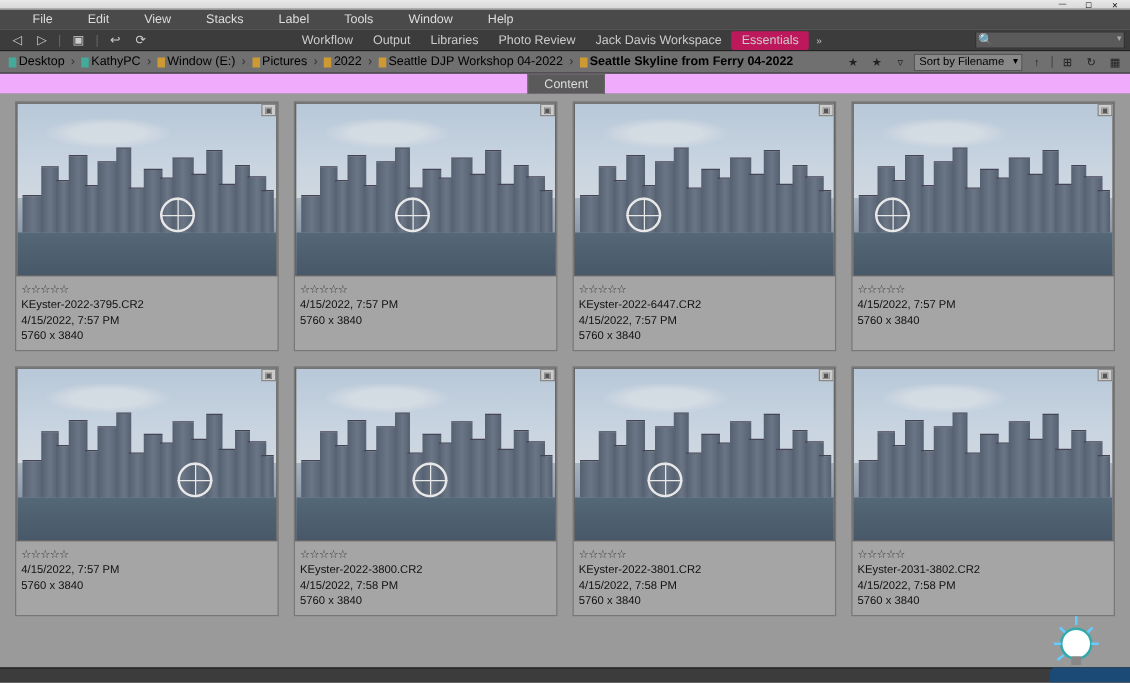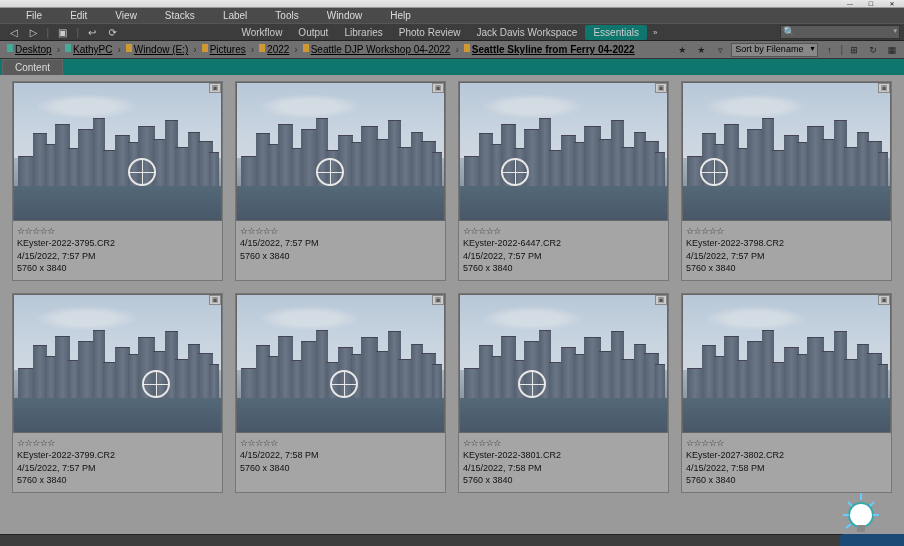--- a/index.html
+++ b/index.html
@@ -11,39 +11,39 @@
 
 
 .menubar { height: 15px; background: #4a4a4a; color: #ddd; display: flex; align-items: center; padding: 0 4px; font-size: 10px; }
 .menubar span { padding: 2px 6px; cursor: default; margin-left: 16px; }
 
 
 .toolbar1 { height: 18px; background: #3c3c3c; border-top: 1px solid #555; border-bottom: 1px solid #222; display: flex; align-items: center; padding: 0 4px; color: #ccc; }
 .tbtn { padding: 2px 5px; margin: 0 1px; cursor: pointer; }
 .spacer { flex: 1; }
 .wstab { padding: 2px 8px; color: #ccc; cursor: pointer; }
-.wstab.active { background: #0f766e; border-radius: 2px; }
+.wstab.active { background: #be185d; border-radius: 2px; }
 .search { width: 120px; height: 14px; background: #5a5a5a; border: 1px solid #333; margin-left: 6px; position: relative; }
 .search .mag { position: absolute; left: 2px; top: 0; font-size: 10px; color: #aaa; }
 .search .dd { position: absolute; right: 2px; top: 1px; font-size: 7px; color: #aaa; }
 
 
 .breadcrumb-bar { height: 18px; background: #707070; border-bottom: 1px solid #333; display: flex; align-items: center; padding: 0 4px; color: #000; font-size: 10px; }
 .bc-icon { width: 6px; height: 8px; background: #4a9; margin-right: 2px; }
 .bc-icon.folder { background: #cc9933; }
-.bc-item { display: flex; padding: 0 3px; cursor: pointer; white-space: nowrap; text-decoration: underline; }
+.bc-item { display: flex; align-items: center; padding: 0 3px; cursor: pointer; white-space: nowrap; }
 .bc-sep { color: #333; margin: 0 2px; }
 .bc-item.current { font-weight: bold; }
 .bc-right { display: flex; align-items: center; gap: 3px; }
 .filter-btn { width: 16px; height: 14px; display:flex; align-items:center; justify-content:center; font-size:9px; color:#222; cursor:pointer; }
 .sort-sel { height: 14px; background: #888; border: 1px solid #555; padding: 0 14px 0 3px; font-size: 9px; cursor: pointer; position: relative; color:#000; }
 .sort-sel::after { content: '▾'; position: absolute; right: 3px; top: 0; font-size: 8px; }
 
 
-.content-tab { height: 16px; background: #0f766e; display: flex; align-items: flex-end; }
+.content-tab { height: 16px; background: #f0abfc; display: flex; align-items: flex-end; justify-content: center; }
 .content-tab .tab { background: #5a5a5a; color: #ddd; padding: 2px 12px; font-size: 10px; border: 1px solid #666; border-bottom: none; margin-left: 2px; }
 
 
 .grid-area { height: calc(546px - 8px - 15px - 18px - 18px - 16px - 12px); background: #9a9a9a; overflow: auto; padding: 6px 12px; }
 .grid { display: grid; grid-template-columns: repeat(4, 1fr); gap: 12px; }
 .thumb-card { background: #a5a5a5; border: 1px solid #777; }
 .thumb-imgwrap { position: relative; background: #888; width: 100%; aspect-ratio: 5760/3840; overflow:hidden; border:1px solid #666; }
 .thumb-badge { position: absolute; top: 0; right: 0; width: 12px; height: 10px; background: #ccc; border: 1px solid #888; z-index: 2; font-size:7px; text-align:center; color:#555;}
 .thumb-meta { padding: 4px 4px 6px; font-size: 9px; line-height: 1.35; color: #111; }
 .stars { font-size: 9px; color: #333; letter-spacing: -0.5px; }
@@ -298,21 +298,20 @@
               <div class="b" style="left:84%;height:72%;width:6%"></div>
               <div class="b" style="left:89%;height:60%;width:7%"></div>
               <div class="b" style="left:94%;height:45%;width:5%"></div>
             </div>
             <div class="ferris" style="left:8%"></div>
             <div class="water"></div>
           </div>
         </div>
         <div class="thumb-meta">
           <div class="stars">☆☆☆☆☆</div>
-          <div>KEyster-2022-3798.CR2</div>
           <div>4/15/2022, 7:57 PM</div>
           <div>5760 x 3840</div>
         </div>
       </div>
       <div class="thumb-card">
         <div class="thumb-imgwrap">
           <div class="thumb-badge">▣</div>
           <div class="sky">
             <div class="sky-bg"></div>
             <div style="position:absolute;top:8%;left:10%;width:50%;height:18%;background:radial-gradient(ellipse,#e0e4e8 40%,transparent 70%);opacity:.6"></div>
@@ -334,21 +333,20 @@
               <div class="b" style="left:84%;height:72%;width:6%"></div>
               <div class="b" style="left:89%;height:60%;width:7%"></div>
               <div class="b" style="left:94%;height:45%;width:5%"></div>
             </div>
             <div class="ferris" style="left:62%"></div>
             <div class="water"></div>
           </div>
         </div>
         <div class="thumb-meta">
           <div class="stars">☆☆☆☆☆</div>
-          <div>KEyster-2022-3799.CR2</div>
           <div>4/15/2022, 7:57 PM</div>
           <div>5760 x 3840</div>
         </div>
       </div>
       <div class="thumb-card">
         <div class="thumb-imgwrap">
           <div class="thumb-badge">▣</div>
           <div class="sky">
             <div class="sky-bg"></div>
             <div style="position:absolute;top:8%;left:10%;width:50%;height:18%;background:radial-gradient(ellipse,#e0e4e8 40%,transparent 70%);opacity:.6"></div>
@@ -370,20 +368,21 @@
               <div class="b" style="left:84%;height:72%;width:6%"></div>
               <div class="b" style="left:89%;height:60%;width:7%"></div>
               <div class="b" style="left:94%;height:45%;width:5%"></div>
             </div>
             <div class="ferris" style="left:45%"></div>
             <div class="water"></div>
           </div>
         </div>
         <div class="thumb-meta">
           <div class="stars">☆☆☆☆☆</div>
+          <div>KEyster-2022-3800.CR2</div>
           <div>4/15/2022, 7:58 PM</div>
           <div>5760 x 3840</div>
         </div>
       </div>
       <div class="thumb-card">
         <div class="thumb-imgwrap">
           <div class="thumb-badge">▣</div>
           <div class="sky">
             <div class="sky-bg"></div>
             <div style="position:absolute;top:8%;left:10%;width:50%;height:18%;background:radial-gradient(ellipse,#e0e4e8 40%,transparent 70%);opacity:.6"></div>
@@ -440,21 +439,21 @@
               <div class="b" style="left:78%;height:52%;width:7%"></div>
               <div class="b" style="left:84%;height:72%;width:6%"></div>
               <div class="b" style="left:89%;height:60%;width:7%"></div>
               <div class="b" style="left:94%;height:45%;width:5%"></div>
             </div>
             <div class="water"></div>
           </div>
         </div>
         <div class="thumb-meta">
           <div class="stars">☆☆☆☆☆</div>
-          <div>KEyster-2027-3802.CR2</div>
+          <div>KEyster-2031-3802.CR2</div>
           <div>4/15/2022, 7:58 PM</div>
           <div>5760 x 3840</div>
         </div>
       </div>
     </div>
 </div>
 
 <div class="statusbar"></div>
 
 <div class="watermark">

